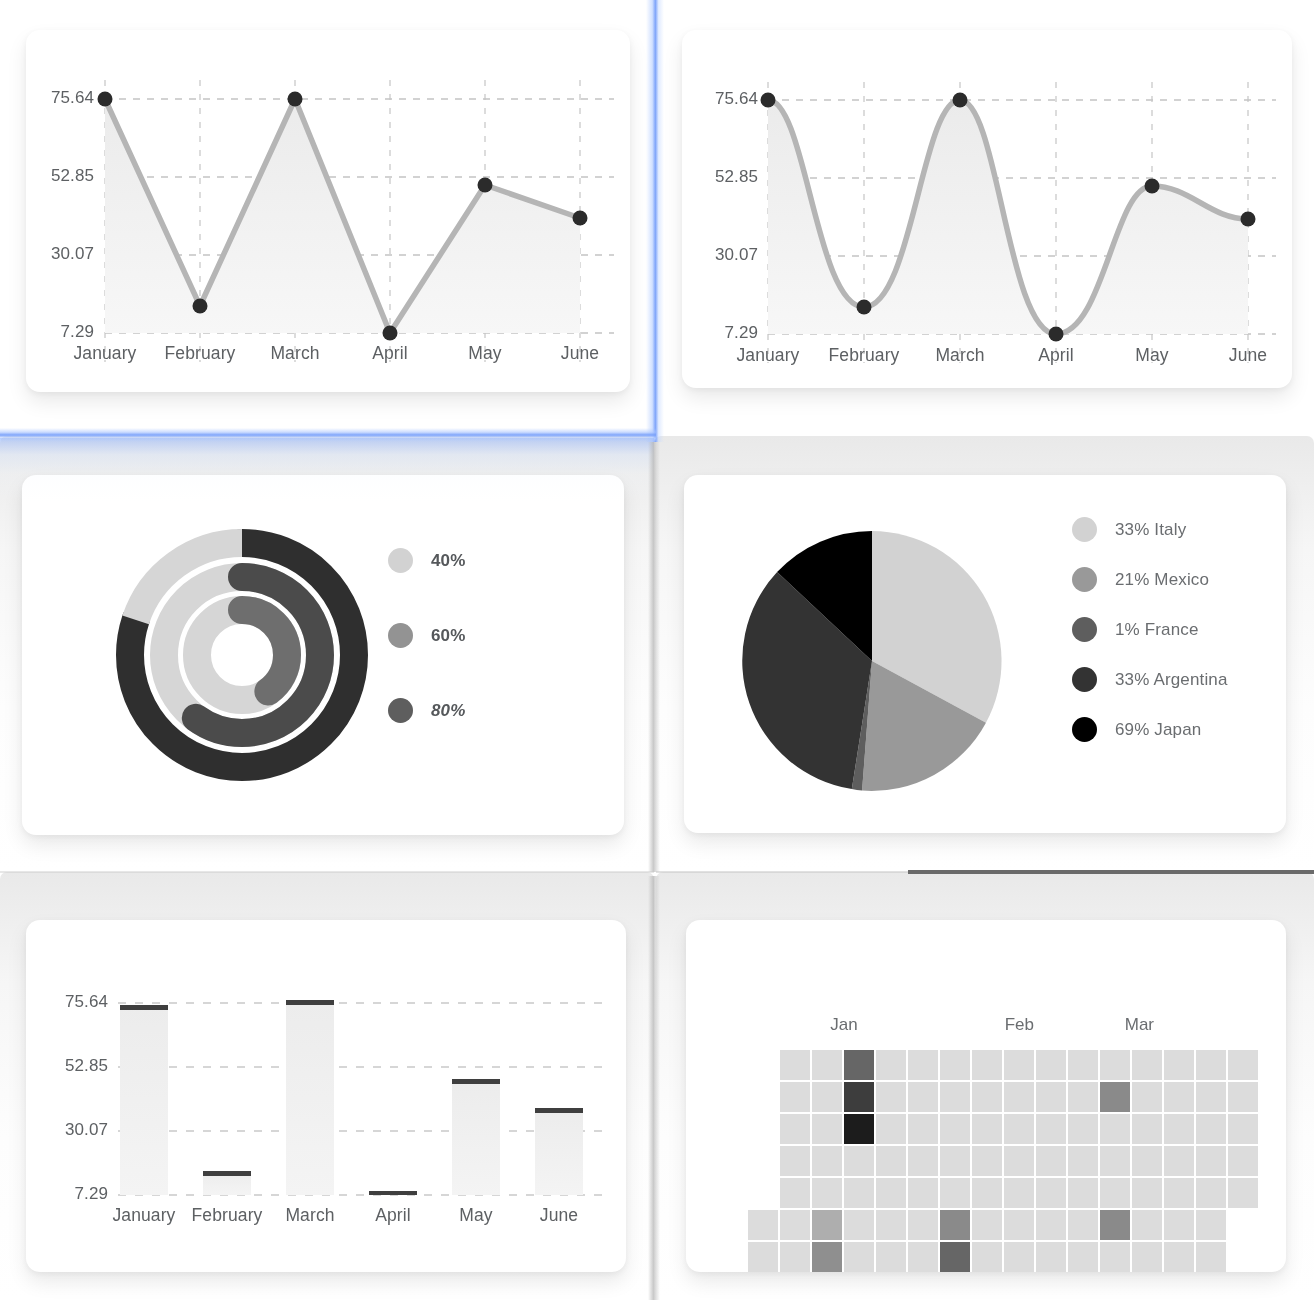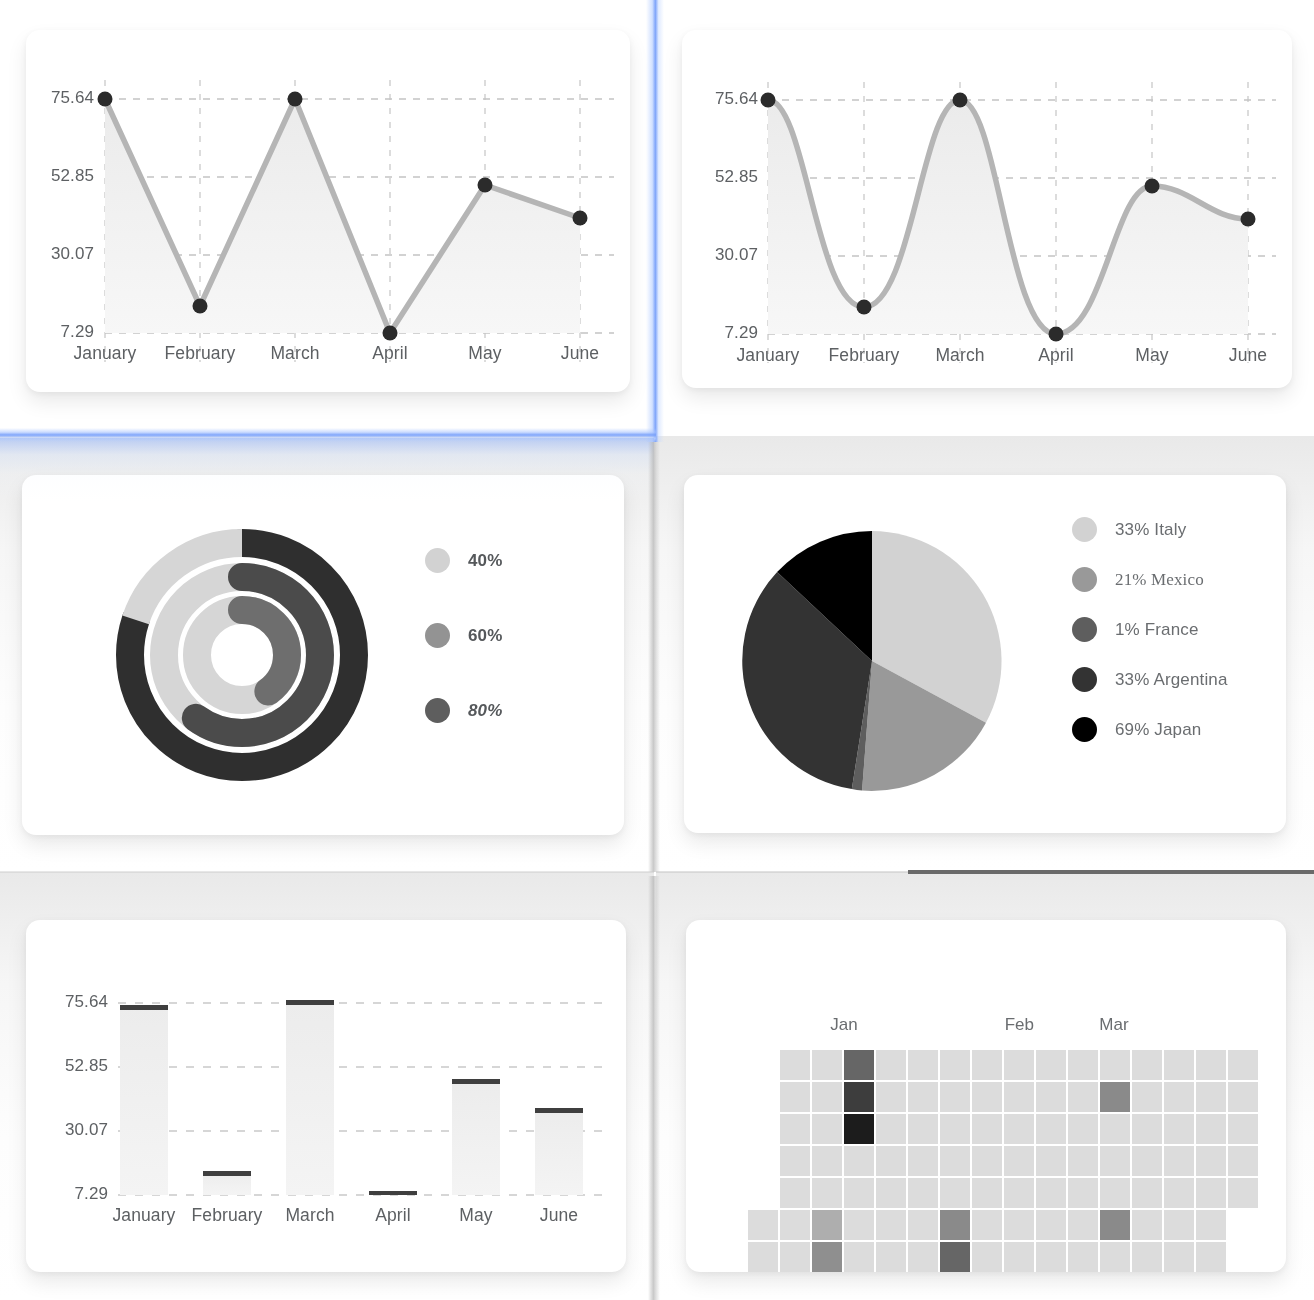--- a/index.html
+++ b/index.html
@@ -20,20 +20,21 @@
     left: 0; top: 0;
     width: 1314px;
     height: 1300px;
     background: #ffffff;
   }
 
   
   .cell {
     position: absolute;
     overflow: hidden;
+    border-radius: 7px;
   }
   .cell-bg-white { background: #ffffff; }
   .cell-bg-soft  { background: linear-gradient(180deg,#e9e9e9 0%, #f6f6f6 26%, #fdfdfd 62%, #ffffff 100%); }
 
   
   .blue-vline {
     position: absolute;
     background: linear-gradient(90deg,
         rgba(255,255,255,0) 0%,
         rgba(170,198,255,.55) 35%,
@@ -264,21 +265,21 @@
 
         <circle cx="130" cy="136" r="78" fill="none" stroke="#d6d6d6" stroke-width="28"></circle>
         <circle cx="130" cy="136" r="78" fill="none" stroke="#4b4b4b" stroke-width="28" stroke-linecap="round" stroke-dasharray="294 490" transform="rotate(-90 130 136)"></circle>
 
         <circle cx="130" cy="136" r="45" fill="none" stroke="#d6d6d6" stroke-width="28"></circle>
         <circle cx="130" cy="136" r="45" fill="none" stroke="#6e6e6e" stroke-width="28" stroke-linecap="round" stroke-dasharray="113 283" transform="rotate(-90 130 136)"></circle>
 
         <circle cx="130" cy="136" r="112" fill="none" stroke="#d6d6d6" stroke-width="28" stroke-dasharray="0 563 141 1000" transform="rotate(-90 130 136)"></circle>
       </svg>
 
-      <div class="legend" style="left:403px;top:0;width:210px;height:360px;">
+      <div class="legend" style="left:366px;top:0;width:210px;height:360px;">
         <div class="legend-row" style="top:73px;">
           <span class="legend-dot" style="background:#d2d2d2;"></span>
           <span class="legend-text bold">40%</span>
         </div>
         <div class="legend-row" style="top:148px;">
           <span class="legend-dot" style="background:#939393;"></span>
           <span class="legend-text bold">60%</span>
         </div>
         <div class="legend-row" style="top:223px;font-style:italic;">
           <span class="legend-dot" style="background:#5e5e5e;"></span>
@@ -303,21 +304,21 @@
         <path fill="#333333" d="M140,140 L119.82,268.05 A130,130 0 0,1 45.10,51.09 Z"></path>
 
         <path fill="#000000" d="M140,140 L45.10,51.09 A130,130 0 0,1 140,10 Z"></path>
       </svg>
 
       <div class="legend" style="left:388px;top:0;width:230px;height:358px;">
         <div class="legend-row" style="top:42px;">
           <span class="legend-dot" style="background:#d2d2d2;"></span>
           <span class="legend-text">33% Italy</span>
         </div>
-        <div class="legend-row" style="top:92px;font-family:Liberation Serif, serif;">
+        <div class="legend-row" style="top:92px;">
           <span class="legend-dot" style="background:#999999;"></span>
           <span class="legend-text">21% Mexico</span>
         </div>
         <div class="legend-row" style="top:142px;">
           <span class="legend-dot" style="background:#5e5e5e;"></span>
           <span class="legend-text">1% France</span>
         </div>
         <div class="legend-row" style="top:192px;justify-content:flex-end;">
           <span class="legend-dot" style="background:#333333;"></span>
           <span class="legend-text">33% Argentina</span>
@@ -392,21 +393,21 @@
       <div class="xlab" style="left:473px;top:285px;width:120px;">June</div>
     </div>
   </div>
 
   <div class="cell cell-bg-soft" style="left:656px;top:872px;width:658px;height:428px;">
 
     <div class="card" style="left:30px;top:48px;width:600px;height:352px;">
 
       <div class="hm-month" style="left:118px;top:95px;width:80px;text-align:center;">Jan</div>
       <div class="hm-month" style="left:268px;top:95px;width:80px;text-align:right;">Feb</div>
-      <div class="hm-month" style="left:388px;top:95px;width:80px;text-align:center;">Mar</div>
+      <div class="hm-month" style="left:388px;top:95px;width:80px;text-align:right;">Mar</div>
 
       <svg class="plot" style="left:0;top:0;" width="600" height="352">
 
         <g>
 
           <rect x="94" y="130" width="30" height="30" fill="#dcdcdc"></rect>
           <rect x="126" y="130" width="30" height="30" fill="#dcdcdc"></rect>
           <rect x="158" y="130" width="30" height="30" fill="#666666"></rect>
           <rect x="190" y="130" width="30" height="30" fill="#dcdcdc"></rect>
           <rect x="222" y="130" width="30" height="30" fill="#dcdcdc"></rect>

